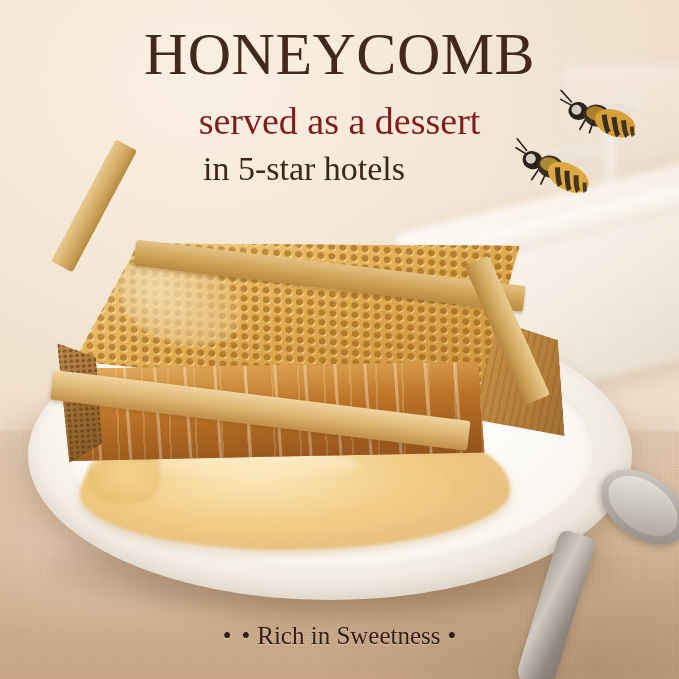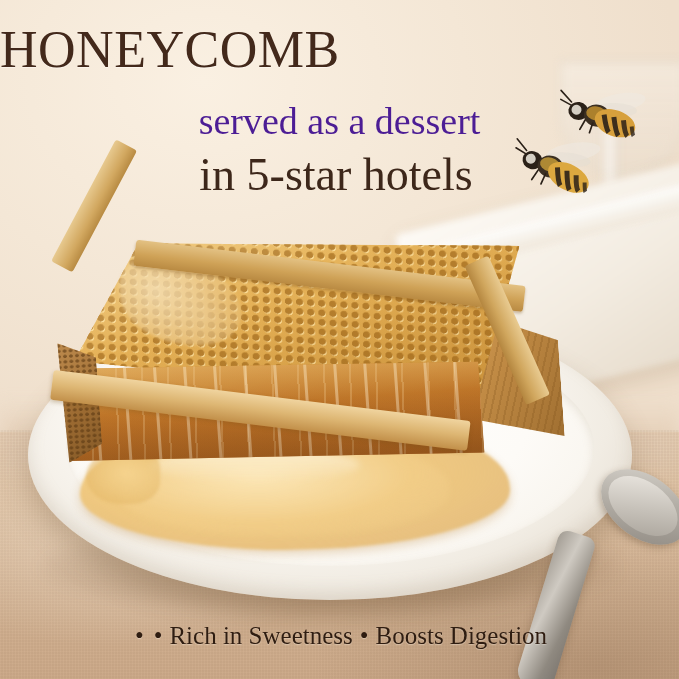--- a/index.html
+++ b/index.html
@@ -263,32 +263,32 @@
   .spoon-handle{
     position:absolute;left:560px;top:534px;width:38px;height:160px;
     background:linear-gradient(100deg,#a29c93 0%,#cfcac2 35%,#8f8980 75%,#7d7770 100%);
     transform:rotate(17deg);transform-origin:top center;
     border-radius:10px 10px 16px 16px;
     box-shadow:0 4px 9px rgba(90,66,42,.30);
   }
 
   
   .headline{
-    position:absolute;left:0;top:24px;width:679px;
-    font-size:52px;line-height:1.0;letter-spacing:.5px;
+    position:absolute;left:0;top:24px;width:679px;text-align:center;
+    font-size:60px;line-height:1.0;letter-spacing:.5px;
     color:#43291b;font-weight:400;
     text-shadow:0 1px 0 rgba(255,255,255,.45);
   }
   .sub1{
     position:absolute;left:0;top:102px;width:679px;text-align:center;
-    font-size:38px;line-height:1.0;color:#4c1d95;font-weight:400;
+    font-size:38px;line-height:1.0;color:#7f1d1d;font-weight:400;
   }
   .sub2{
     position:absolute;left:0;top:152px;width:608px;text-align:center;
-    font-size:46px;line-height:1.0;color:#3d271a;font-weight:400;padding-left:32px;
+    font-size:34px;line-height:1.0;color:#3d271a;font-weight:400;
   }
   .benefits{
     position:absolute;left:0;top:622px;width:679px;
     display:flex;align-items:center;justify-content:center;
     font-size:25px;color:#2f1d11;white-space:nowrap;
     text-shadow:0 1px 1px rgba(255,250,240,.35);
   }
   .benefits span.b{padding:0 2px;}
   .benefits span.dot{padding:0 5px;}
 
@@ -386,16 +386,15 @@
 
   <div class="headline">HONEYCOMB</div>
   <div class="sub1">served as a dessert</div>
   <div class="sub2">in 5-star hotels</div>
 
   <div class="benefits">
     <span class="dot">•</span>
     <span class="dot">•</span>
     <span class="b">Rich in Sweetness</span>
     <span class="dot">•</span>
-    <span class="b">Boosts Digestion</span>
   </div>
 
 </div>
 
 </body></html>

